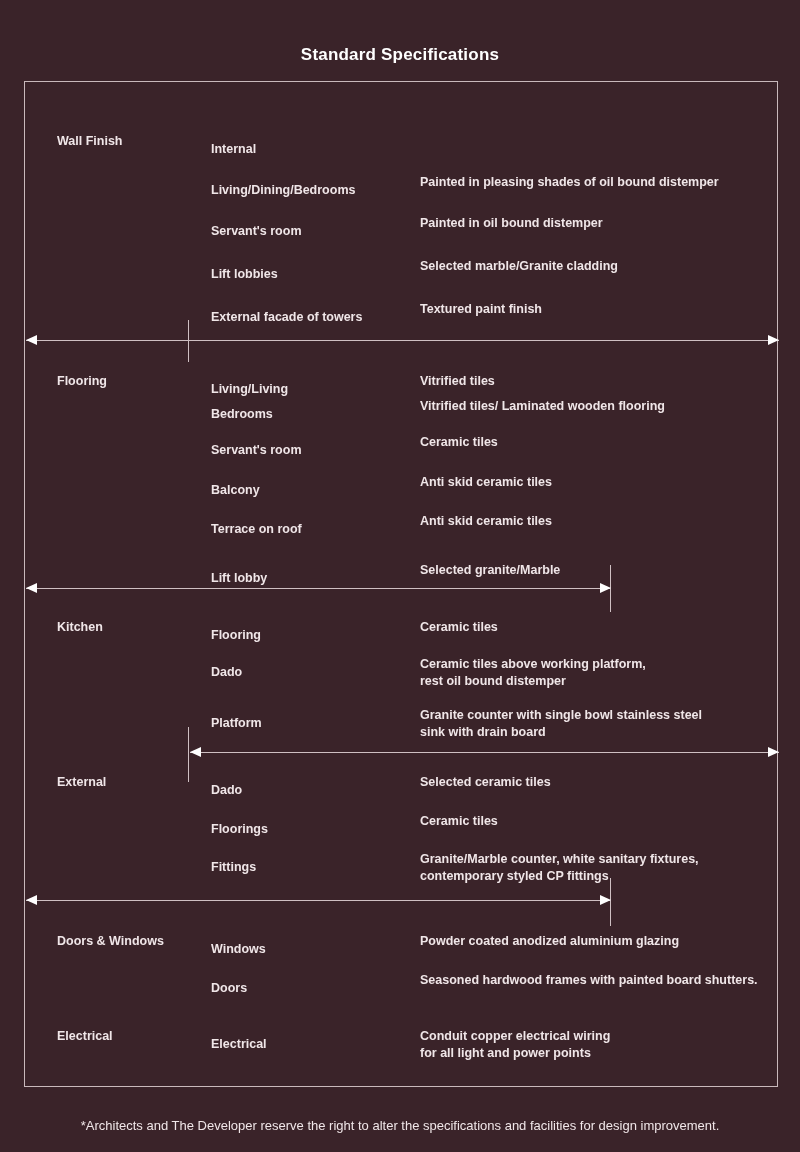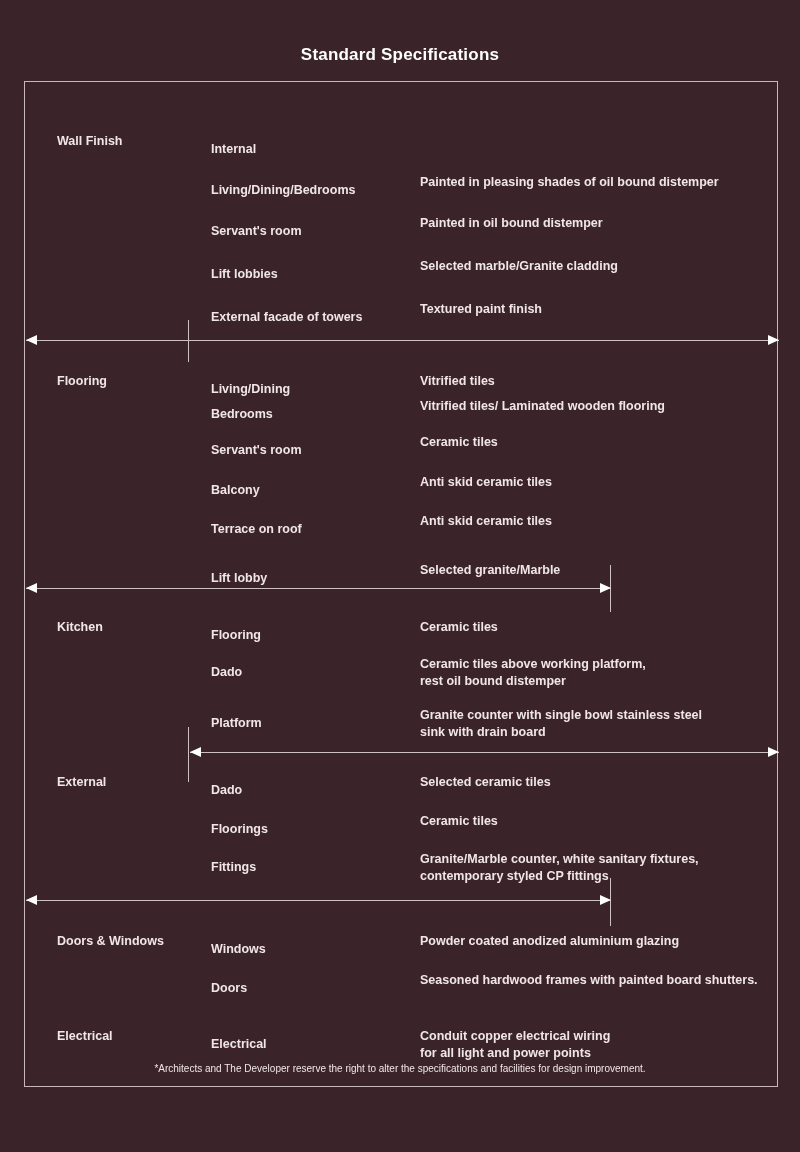--- a/index.html
+++ b/index.html
@@ -75,25 +75,25 @@
     width: 0;
     height: 0;
     border-top: 5px solid transparent;
     border-bottom: 5px solid transparent;
   }
   .arrow-head.left  { border-right: 11px solid #ffffff; }
   .arrow-head.right { border-left: 11px solid #ffffff; }
 
   #footnote {
     position: absolute;
-    top: 1063px;
+    top: 1118px;
     left: 0;
     width: 800px;
     text-align: center;
-    font-size: 10px;
+    font-size: 13px;
     color: #f0e6e8;
   }
 </style>
 </head>
 <body>
 
 <h1 id="page-title">Standard Specifications</h1>
 
 <div id="spec-frame"></div>
 
@@ -118,21 +118,21 @@
       <div class="c2">Lift lobbies</div>
       <div class="c3">Selected marble/Granite cladding</div>
     </div>
     <div class="spec-row" style="top: 301px;">
       <div class="c1"></div>
       <div class="c2">External facade of towers</div>
       <div class="c3">Textured paint finish</div>
     </div>
     <div class="spec-row" style="top: 373px;">
       <div class="c1">Flooring</div>
-      <div class="c2">Living/Dining</div>
+      <div class="c2">Living/Living</div>
       <div class="c3">Vitrified tiles</div>
     </div>
     <div class="spec-row" style="top: 398px;">
       <div class="c1"></div>
       <div class="c2">Bedrooms</div>
       <div class="c3">Vitrified tiles/ Laminated wooden flooring</div>
     </div>
     <div class="spec-row" style="top: 434px;">
       <div class="c1"></div>
       <div class="c2">Servant's room</div>

